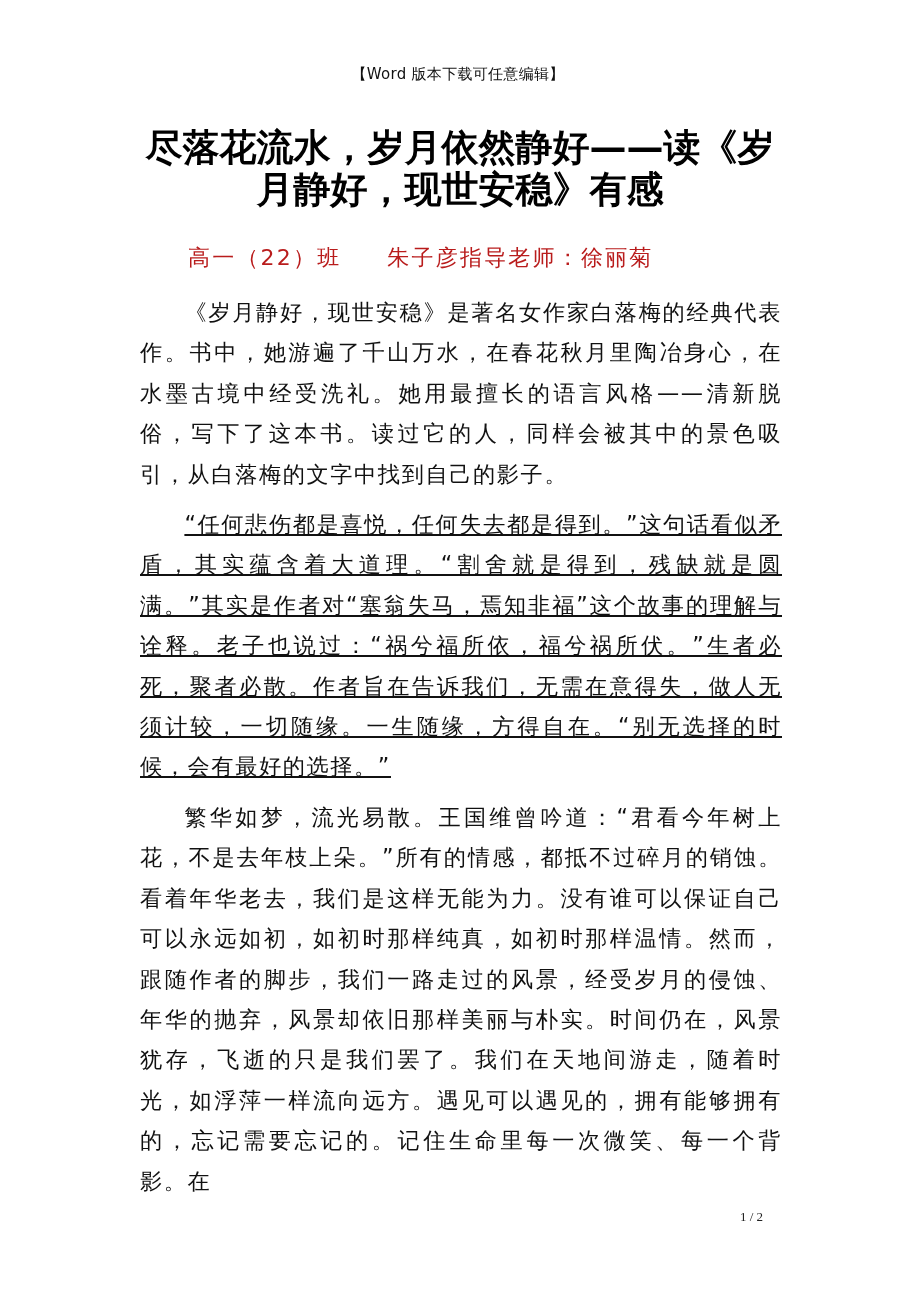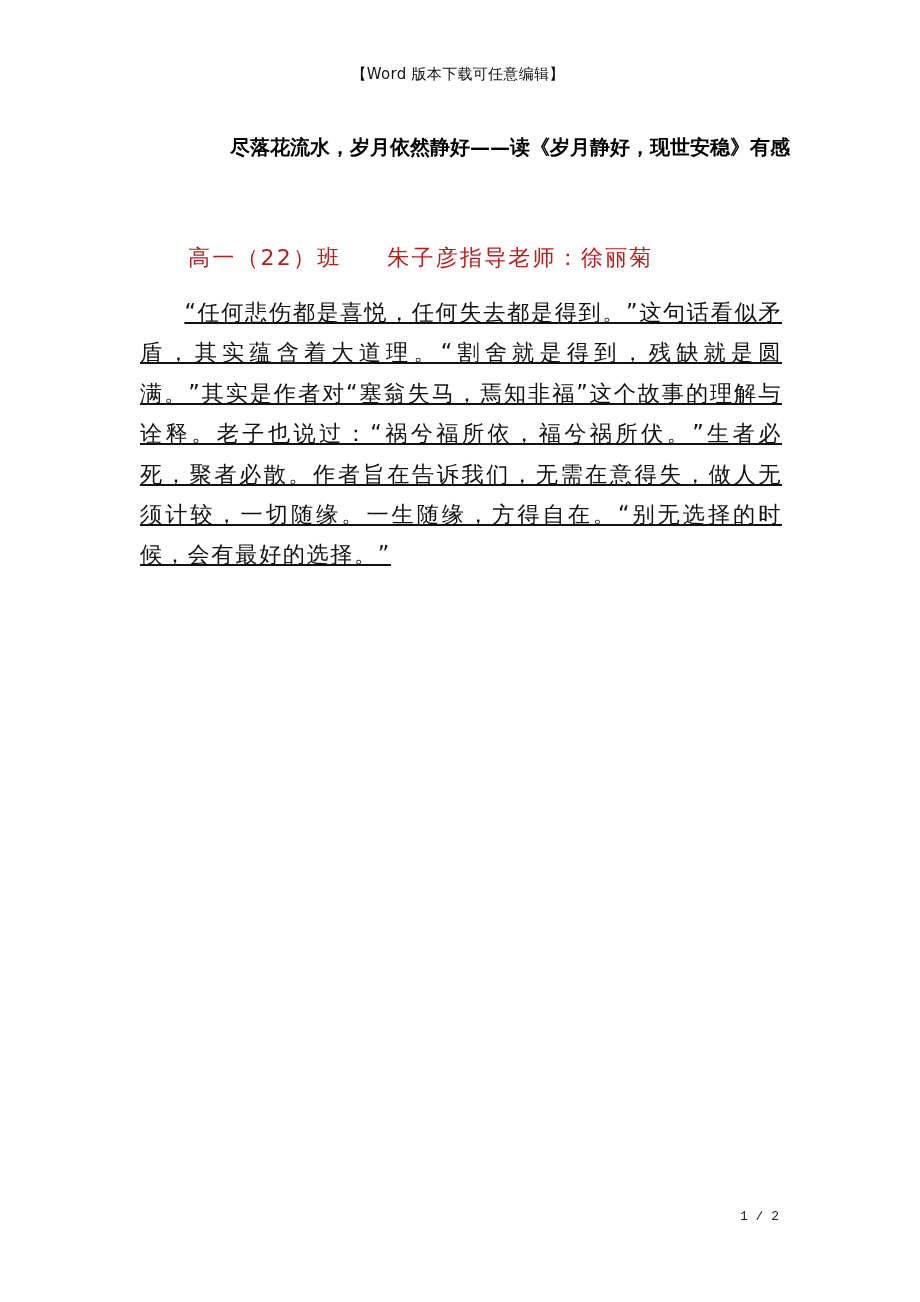--- a/index.html
+++ b/index.html
@@ -31,24 +31,24 @@
       font-size: 15px;
       line-height: 20px;
       color: #111;
       letter-spacing: 0.3px;
     }
     .title {
       position: absolute;
       top: 126px;
       left: 130px;
       width: 660px;
-      text-align: right;
+      text-align: center;
       font-family: "DejaVu Serif", "Liberation Serif", serif;
       font-weight: bold;
-      font-size: 20px;
+      font-size: 37px;
       line-height: 42px;
       letter-spacing: 0px;
       color: #000;
     }
     .author-line {
       position: absolute;
       top: 241px;
       left: 188px;
       font-family: "DejaVu Sans", "Liberation Sans", sans-serif;
       font-size: 22px;
@@ -71,33 +71,35 @@
     }
     .para {
       margin: 0 0 10px 0;
       text-indent: 2em;
     }
     .para.p2 { margin-top: 0; text-decoration: underline; }
     .page-number {
       position: absolute;
       top: 1209px;
       left: 740px;
-      font-family: Liberation Mono, monospace;
+      font-family: Liberation Serif, serif;
       font-size: 13px;
       color: #222;
     }
   </style>
 </head>
 <body>
 
 <div class="page">
   <div class="header-note">【Word 版本下载可任意编辑】</div>
 
   <div class="title">尽落花流水，岁月依然静好——读《岁月静好，现世安稳》有感</div>
 
   <div class="author-line">高一（22）班     朱子彦指导老师：徐丽菊</div>
 
   <div class="body">
+    <p class="para p1">《岁月静好，现世安稳》是著名女作家白落梅的经典代表作。书中，她游遍了千山万水，在春花秋月里陶冶身心，在水墨古境中经受洗礼。她用最擅长的语言风格——清新脱俗，写下了这本书。读过它的人，同样会被其中的景色吸引，从白落梅的文字中找到自己的影子。</p>
     <p class="para p2">“任何悲伤都是喜悦，任何失去都是得到。”这句话看似矛盾，其实蕴含着大道理。“割舍就是得到，残缺就是圆满。”其实是作者对“塞翁失马，焉知非福”这个故事的理解与诠释。老子也说过：“祸兮福所依，福兮祸所伏。”生者必死，聚者必散。作者旨在告诉我们，无需在意得失，做人无须计较，一切随缘。一生随缘，方得自在。“别无选择的时候，会有最好的选择。”</p>
+    <p class="para p3">繁华如梦，流光易散。王国维曾吟道：“君看今年树上花，不是去年枝上朵。”所有的情感，都抵不过碎月的销蚀。看着年华老去，我们是这样无能为力。没有谁可以保证自己可以永远如初，如初时那样纯真，如初时那样温情。然而，跟随作者的脚步，我们一路走过的风景，经受岁月的侵蚀、年华的抛弃，风景却依旧那样美丽与朴实。时间仍在，风景犹存，飞逝的只是我们罢了。我们在天地间游走，随着时光，如浮萍一样流向远方。遇见可以遇见的，拥有能够拥有的，忘记需要忘记的。记住生命里每一次微笑、每一个背影。在</p>
   </div>
 
   <div class="page-number">1 / 2</div>
 </div>
 
 </body></html>

